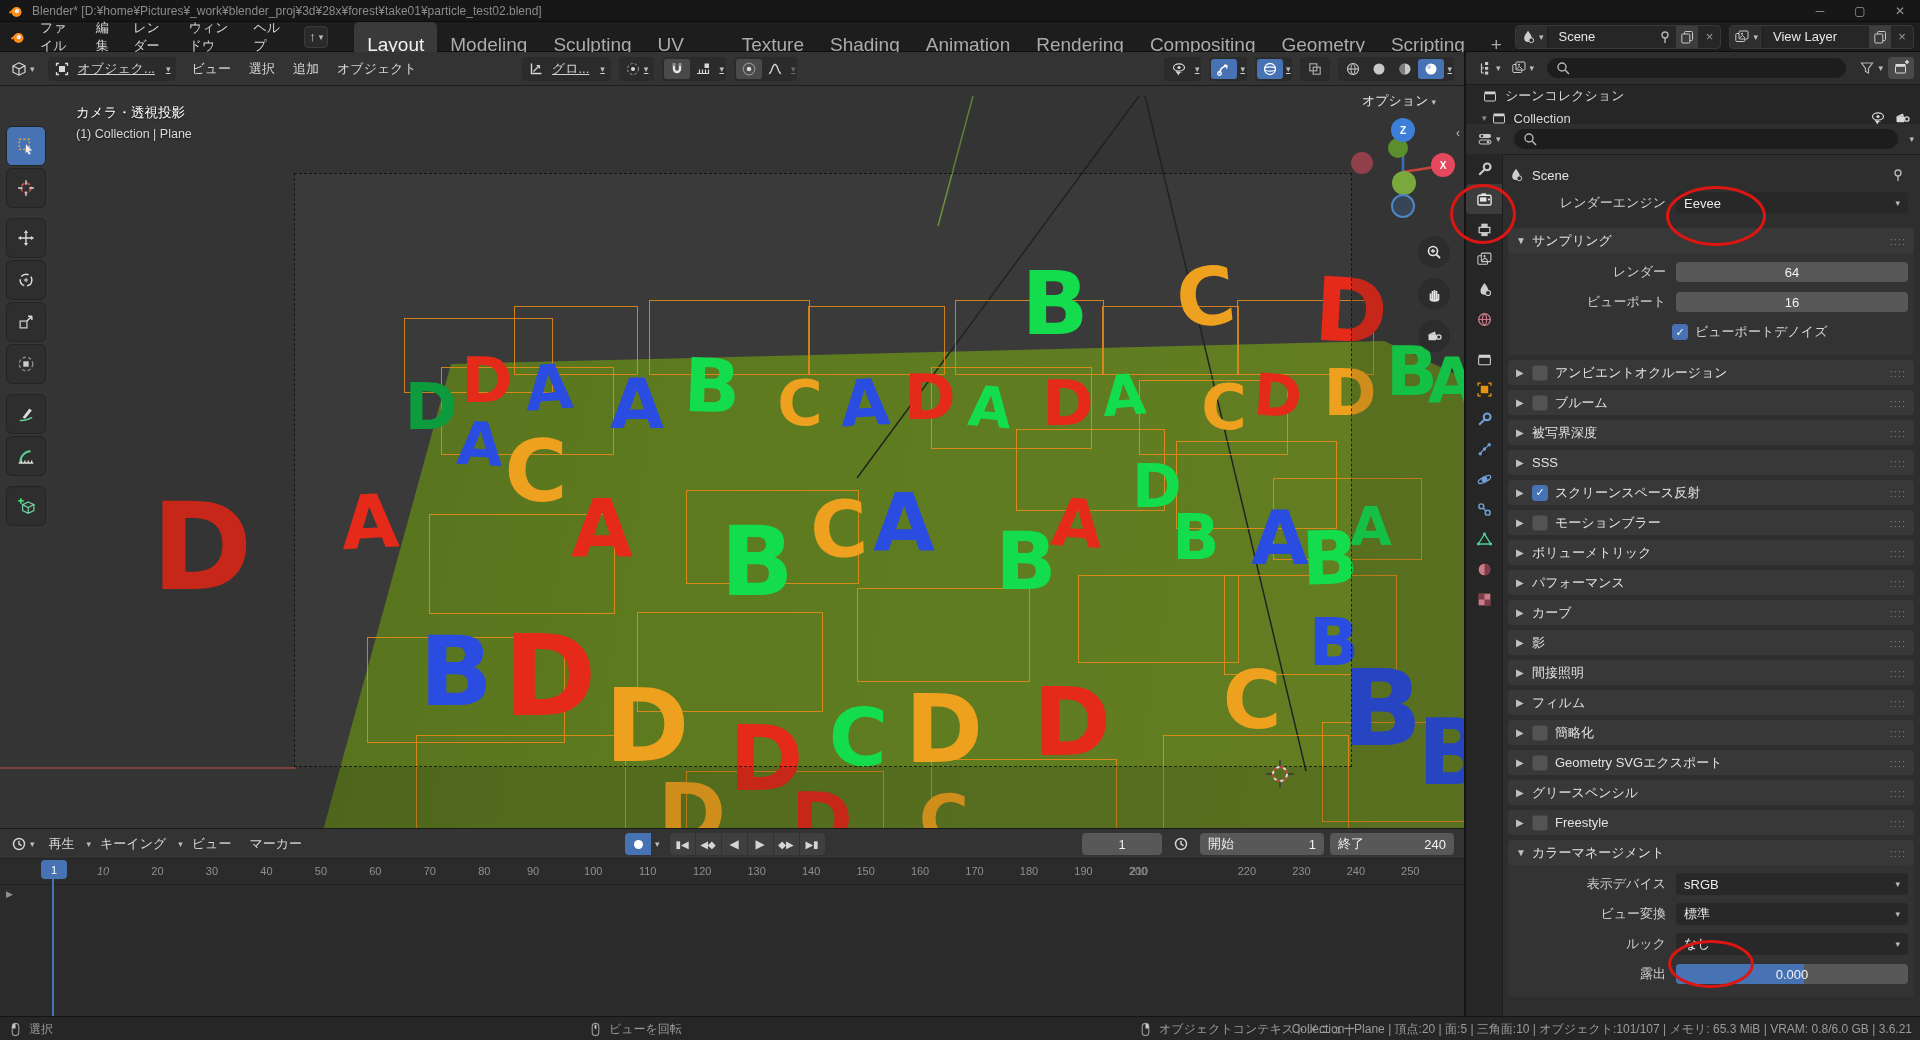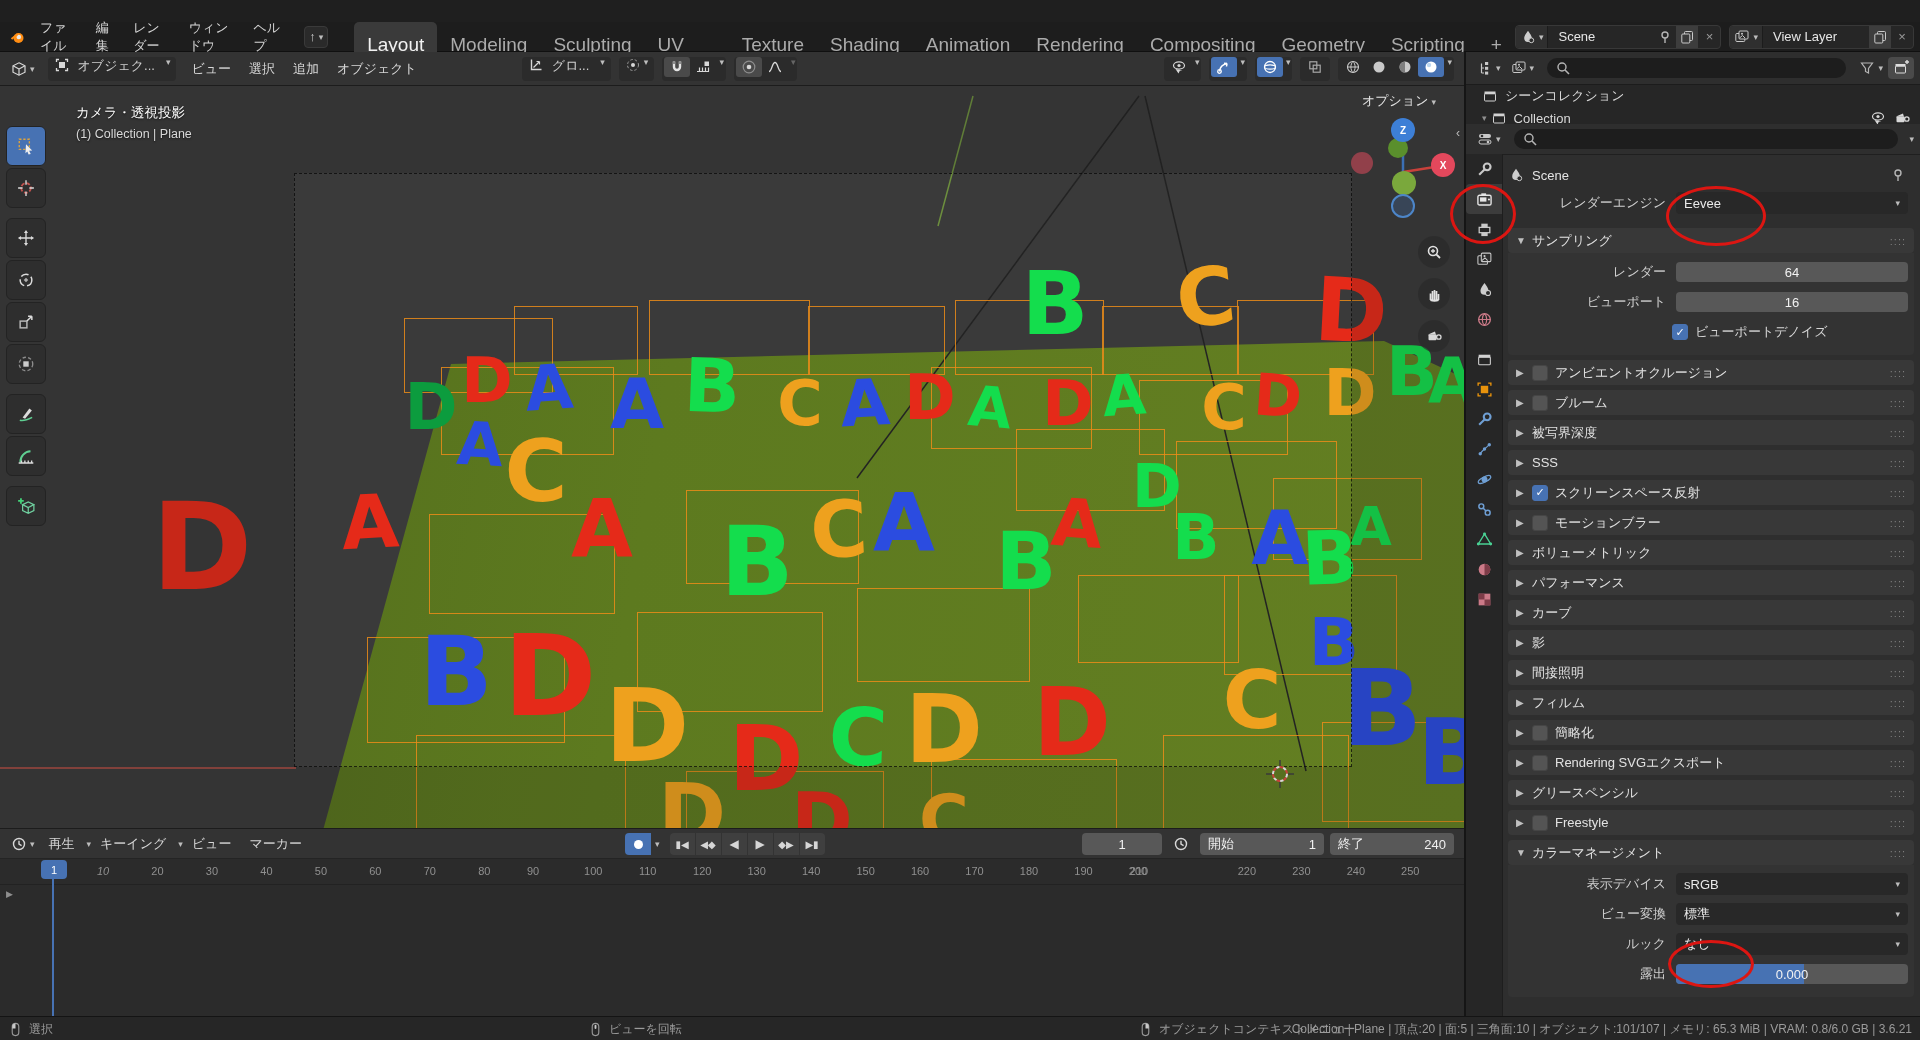--- a/index.html
+++ b/index.html
@@ -26,21 +26,21 @@
   .idgrp{display:flex;align-items:center;height:22px;background:#262626;border:1px solid #383838;border-radius:4px;overflow:hidden;}
   .idgrp .ibtn{background:#2f2f2f;height:100%;display:flex;align-items:center;padding:0 4px;border-right:1px solid #1c1c1c;}
   .idgrp .name{padding:0 10px;color:#e6e6e6;min-width:86px;}
   .idgrp .mini{width:22px;text-align:center;color:#9a9a9a;display:flex;align-items:center;justify-content:center;height:100%;}
   .idgrp .mini.lit{background:#3d3d3d;}
   .chev{font-size:9px;color:#bdbdbd;margin-left:3px;}
   
   #vp-header{left:0;top:52px;width:1464px;height:34px;background:#333333;border-bottom:1px solid #1c1c1c;
              display:flex;align-items:center;box-sizing:border-box;padding:0 6px;position:absolute;}
   .hbtn{display:flex;align-items:center;background:transparent;border-radius:4px;padding:3px 5px;color:#dcdcdc;}
-  .hgrp{display:flex;align-items:flex-start;background:#2b2b2b;border-radius:4px;margin-left:8px;height:24px;padding:0 2px;}
+  .hgrp{display:flex;align-items:center;background:#2b2b2b;border-radius:4px;margin-left:8px;height:24px;padding:0 2px;text-decoration:underline;}
   .hgrp .seg{display:flex;align-items:center;padding:2px 5px;border-radius:3px;height:20px;box-sizing:border-box;}
   .seg.on{background:#4772b3;}
   .seg.lit{background:#4a4a4a;}
   .vmenu{padding:4px 9px;color:#d8d8d8;}
   
   #viewport{left:0;top:86px;width:1464px;height:742px;background:#3a3a3a;overflow:hidden;position:absolute;}
   #ground{position:absolute;left:0;top:0;width:1464px;height:770px;
           background:linear-gradient(100deg,#50691c 0%,#5d7a1f 45%,#647f22 100%);
           clip-path:polygon(451px 278px,1384px 255px,1464px 292px,1464px 770px,316px 770px);}
   .wire{position:absolute;border:1.5px solid rgba(235,140,25,0.85);}
@@ -112,20 +112,35 @@
   .hint{position:absolute;top:0;display:flex;align-items:center;height:24px;gap:6px;}
   
   .red-ellipse{position:absolute;border:3px solid #dc1612;border-radius:50%;z-index:60;pointer-events:none;}
   .gz-lbl{font-size:10px;font-weight:bold;fill:#fff;}
 </style>
 </head>
 <body>
 
 <div id="app">
 
+  <div id="titlebar" class="abs">
+    <span class="ic">
+        <svg width="16" height="16" viewBox="0 0 16 16">
+          <circle cx="8.5" cy="9" r="5" fill="#ff8d13"></circle>
+          <circle cx="8.8" cy="8" r="2.3" fill="#e9e9e9"></circle>
+          <path d="M1.5 10 Q4.5 7 7.5 6" stroke="#ff8d13" stroke-width="1.8" fill="none"></path>
+        </svg>
+      </span>
+    <span class="ttl">Blender* [D:¥home¥Pictures¥_work¥blender_proj¥3d¥28x¥forest¥take01¥particle_test02.blend]</span>
+    <div id="win-controls">
+      <div class="winbtn">─</div>
+      <div class="winbtn">▢</div>
+      <div class="winbtn">✕</div>
+    </div>
+  </div>
 
   <div id="menubar" class="abs">
     <span class="ic" style="margin:0 4px;">
         <svg width="16" height="16" viewBox="0 0 16 16">
           <circle cx="8.5" cy="9" r="5" fill="#ff8d13"></circle>
           <circle cx="8.8" cy="8" r="2.3" fill="#e9e9e9"></circle>
           <path d="M1.5 10 Q4.5 7 7.5 6" stroke="#ff8d13" stroke-width="1.8" fill="none"></path>
         </svg>
       </span>
     <div id="mb-menus" style="display:flex;">
@@ -987,21 +1002,21 @@
           </div>
           <div class="sect">
             <span class="arr">▶</span>
             <span class="cb"></span>
             <span>簡略化</span>
             <span class="dots">::::</span>
           </div>
           <div class="sect">
             <span class="arr">▶</span>
             <span class="cb"></span>
-            <span>Rendering SVGエクスポート</span>
+            <span>Geometry SVGエクスポート</span>
             <span class="dots">::::</span>
           </div>
           <div class="sect">
             <span class="arr">▶</span>
             <span>グリースペンシル</span>
             <span class="dots">::::</span>
           </div>
           <div class="sect">
             <span class="arr">▶</span>
             <span class="cb"></span>

